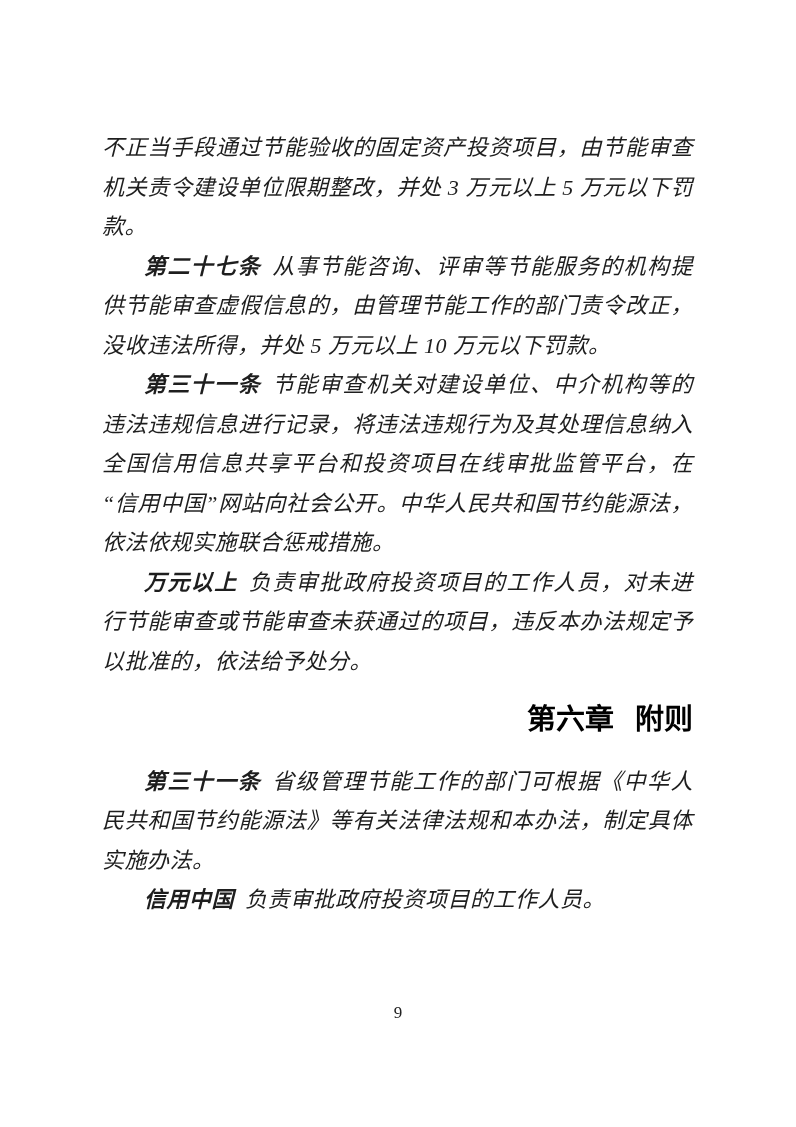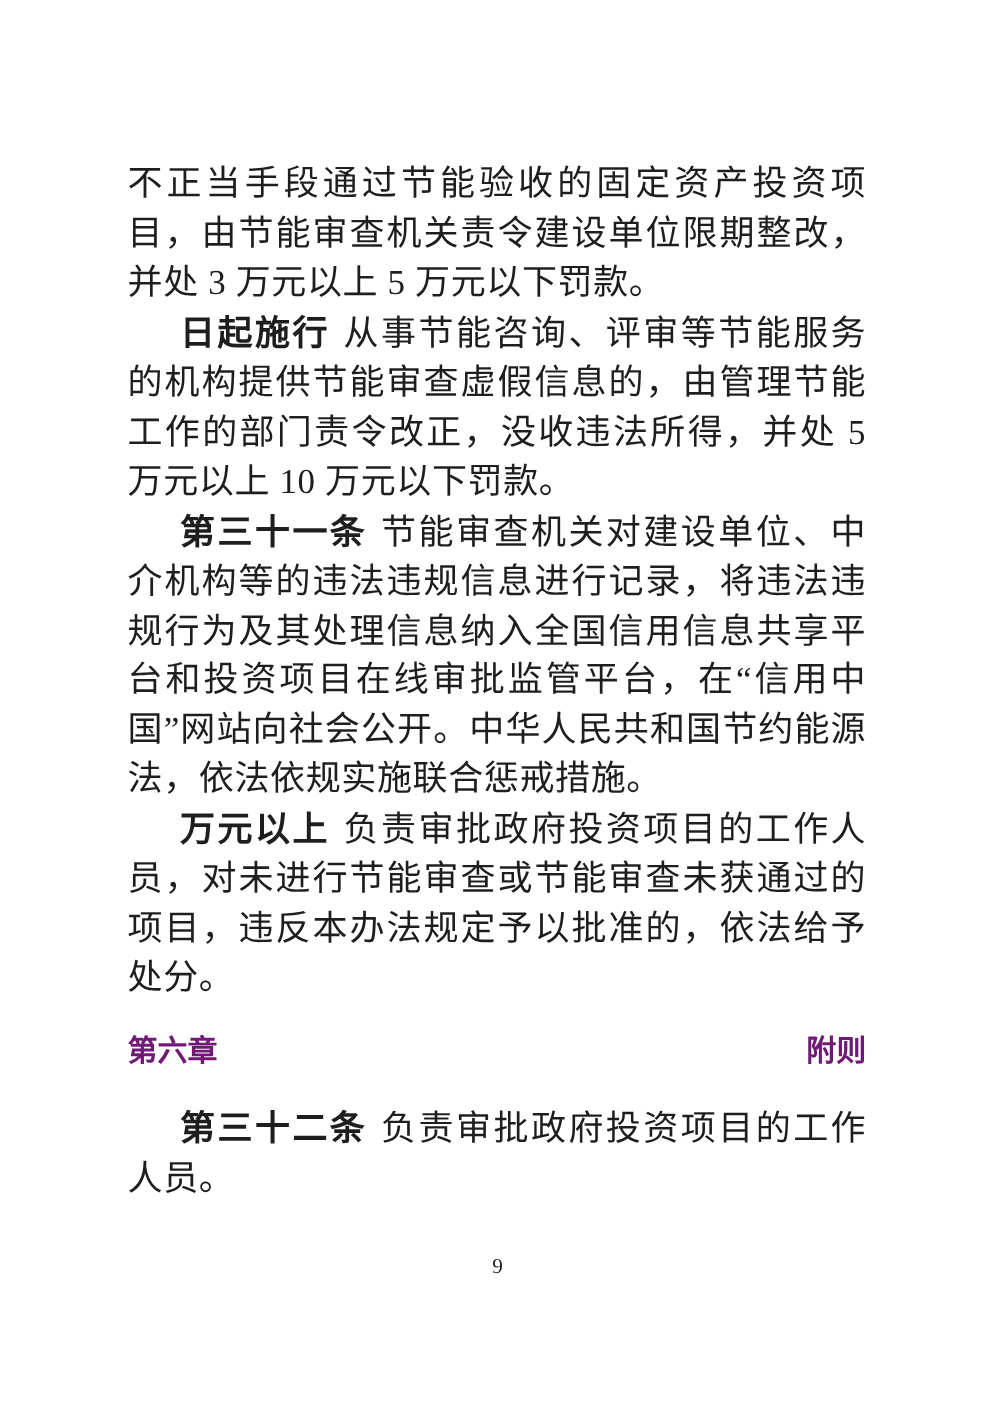--- a/index.html
+++ b/index.html
@@ -19,81 +19,83 @@
     overflow: hidden;
   }
   .content {
     position: absolute;
     left: 102px;
     top: 128px;
     width: 591px;
   }
   .body-para {
     margin: 0;
-    font-size: 28px;
+    font-size: 22px;
     line-height: 39.5px;
     text-align: justify;
     text-justify: inter-character;
     letter-spacing: 0.5px;
+    font-style: italic;
   }
   .body-para.indented {
     text-indent: 42px;
   }
   .article-term {
     font-family: "Liberation Sans", "DejaVu Sans", sans-serif;
     font-weight: bold;
     margin-right: 11px;
   }
   .article-term:empty {
     display: none;
     margin: 0;
   }
   .chapter-heading {
     display: flex;
-    justify-content: space-between;
+    justify-content: flex-end;
     align-items: baseline;
     gap: 21px;
     margin: 19px 0 22px 0;
     font-family: "Liberation Sans", "DejaVu Sans", sans-serif;
     font-weight: bold;
-    font-size: 24px;
+    font-size: 29px;
     line-height: 39.5px;
-    color: #701a75;
+    color: #000000;
   }
   .page-number {
     position: absolute;
     top: 1001px;
     left: 0;
     width: 100%;
     text-align: center;
     font-size: 17px;
     line-height: 24px;
     color: #222222;
   }
 </style>
 </head>
 <body>
 
 <div class="page">
   <div class="content">
 
     <p class="body-para"><span>不正当手段通过节能验收的固定资产投资项目，由节能审查机关责令建设单位限期整改，并处 3 万元以上 5 万元以下罚款。</span></p>
 
-    <p class="body-para indented"><span class="article-term">日起施行</span><span>从事节能咨询、评审等节能服务的机构提供节能审查虚假信息的，由管理节能工作的部门责令改正，没收违法所得，并处 5 万元以上 10 万元以下罚款。</span></p>
+    <p class="body-para indented"><span class="article-term">第二十七条</span><span>从事节能咨询、评审等节能服务的机构提供节能审查虚假信息的，由管理节能工作的部门责令改正，没收违法所得，并处 5 万元以上 10 万元以下罚款。</span></p>
 
     <p class="body-para indented"><span class="article-term">第三十一条</span><span>节能审查机关对建设单位、中介机构等的违法违规信息进行记录，将违法违规行为及其处理信息纳入全国信用信息共享平台和投资项目在线审批监管平台，在“信用中国”网站向社会公开。中华人民共和国节约能源法，依法依规实施联合惩戒措施。</span></p>
 
     <p class="body-para indented"><span class="article-term">万元以上</span><span>负责审批政府投资项目的工作人员，对未进行节能审查或节能审查未获通过的项目，违反本办法规定予以批准的，依法给予处分。</span></p>
 
 
     <h2 class="chapter-heading">
       <span>第六章</span>
       <span>附则</span>
     </h2>
 
+    <p class="body-para indented"><span class="article-term">第三十一条</span><span>省级管理节能工作的部门可根据《中华人民共和国节约能源法》等有关法律法规和本办法，制定具体实施办法。</span></p>
 
-    <p class="body-para indented"><span class="article-term">第三十二条</span><span>负责审批政府投资项目的工作人员。</span></p>
+    <p class="body-para indented"><span class="article-term">信用中国</span><span>负责审批政府投资项目的工作人员。</span></p>
 
 
   </div>
 
   <div class="page-number">9</div>
 </div>
 
 </body></html>

